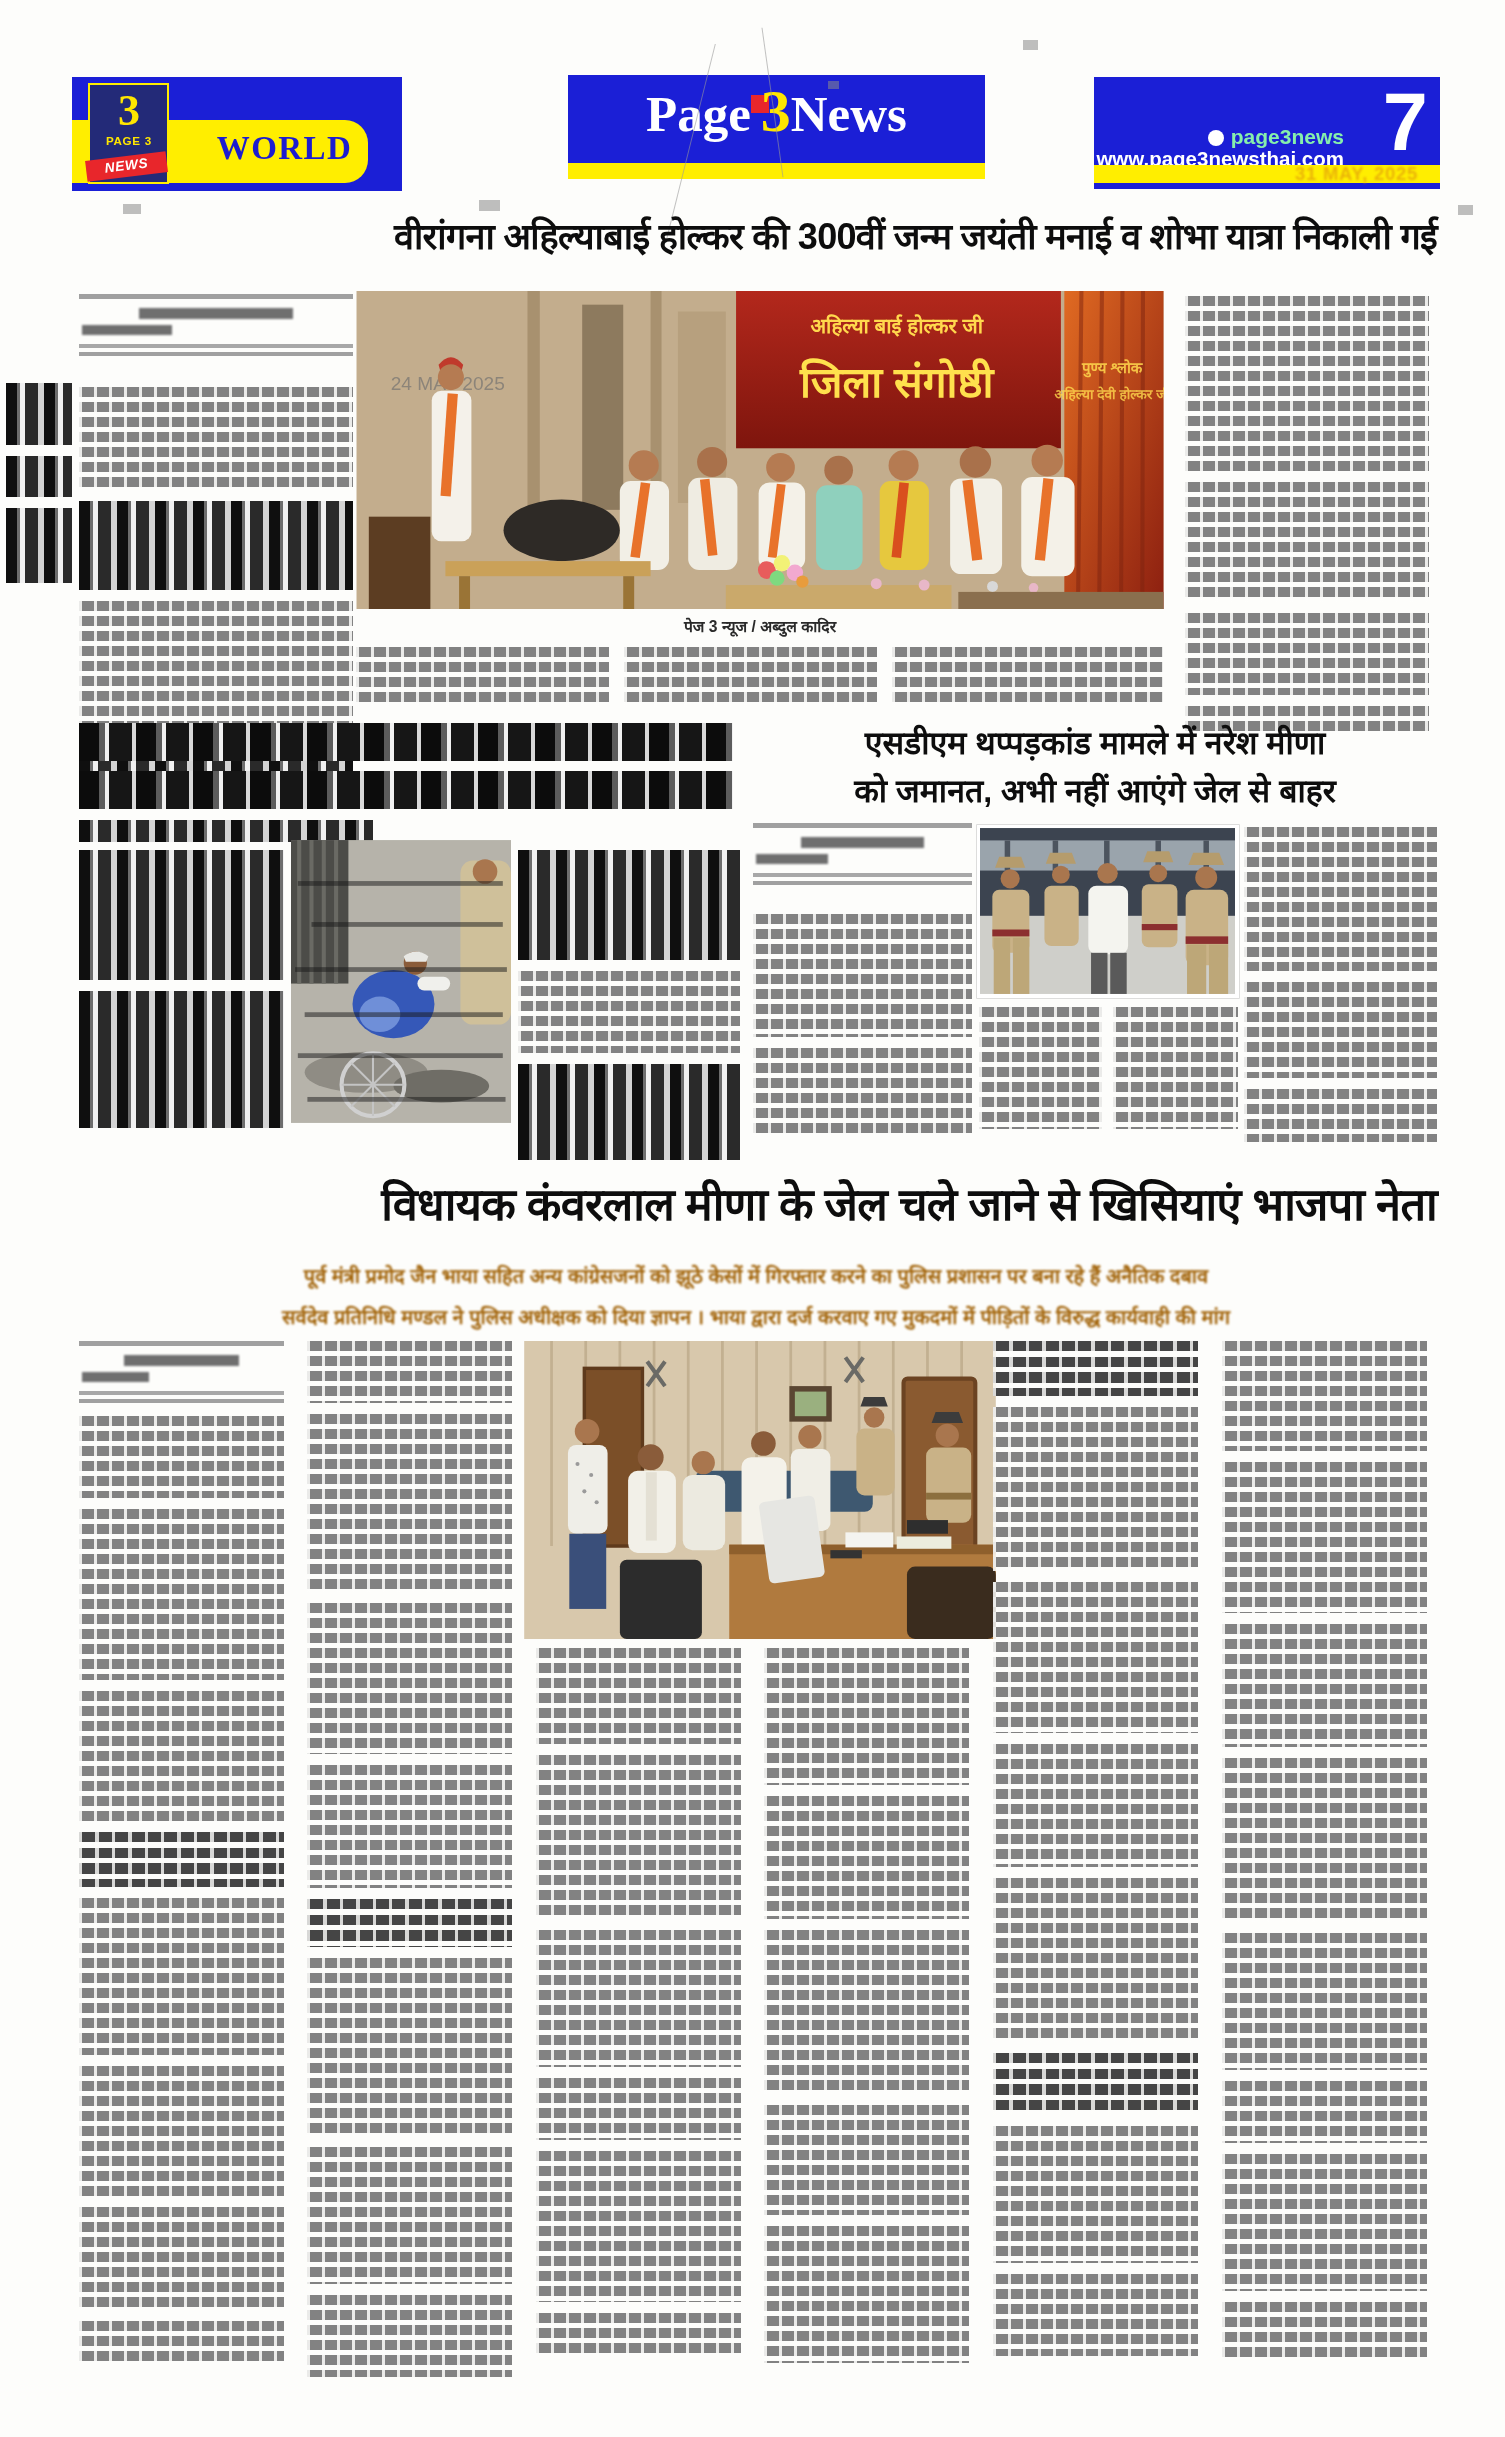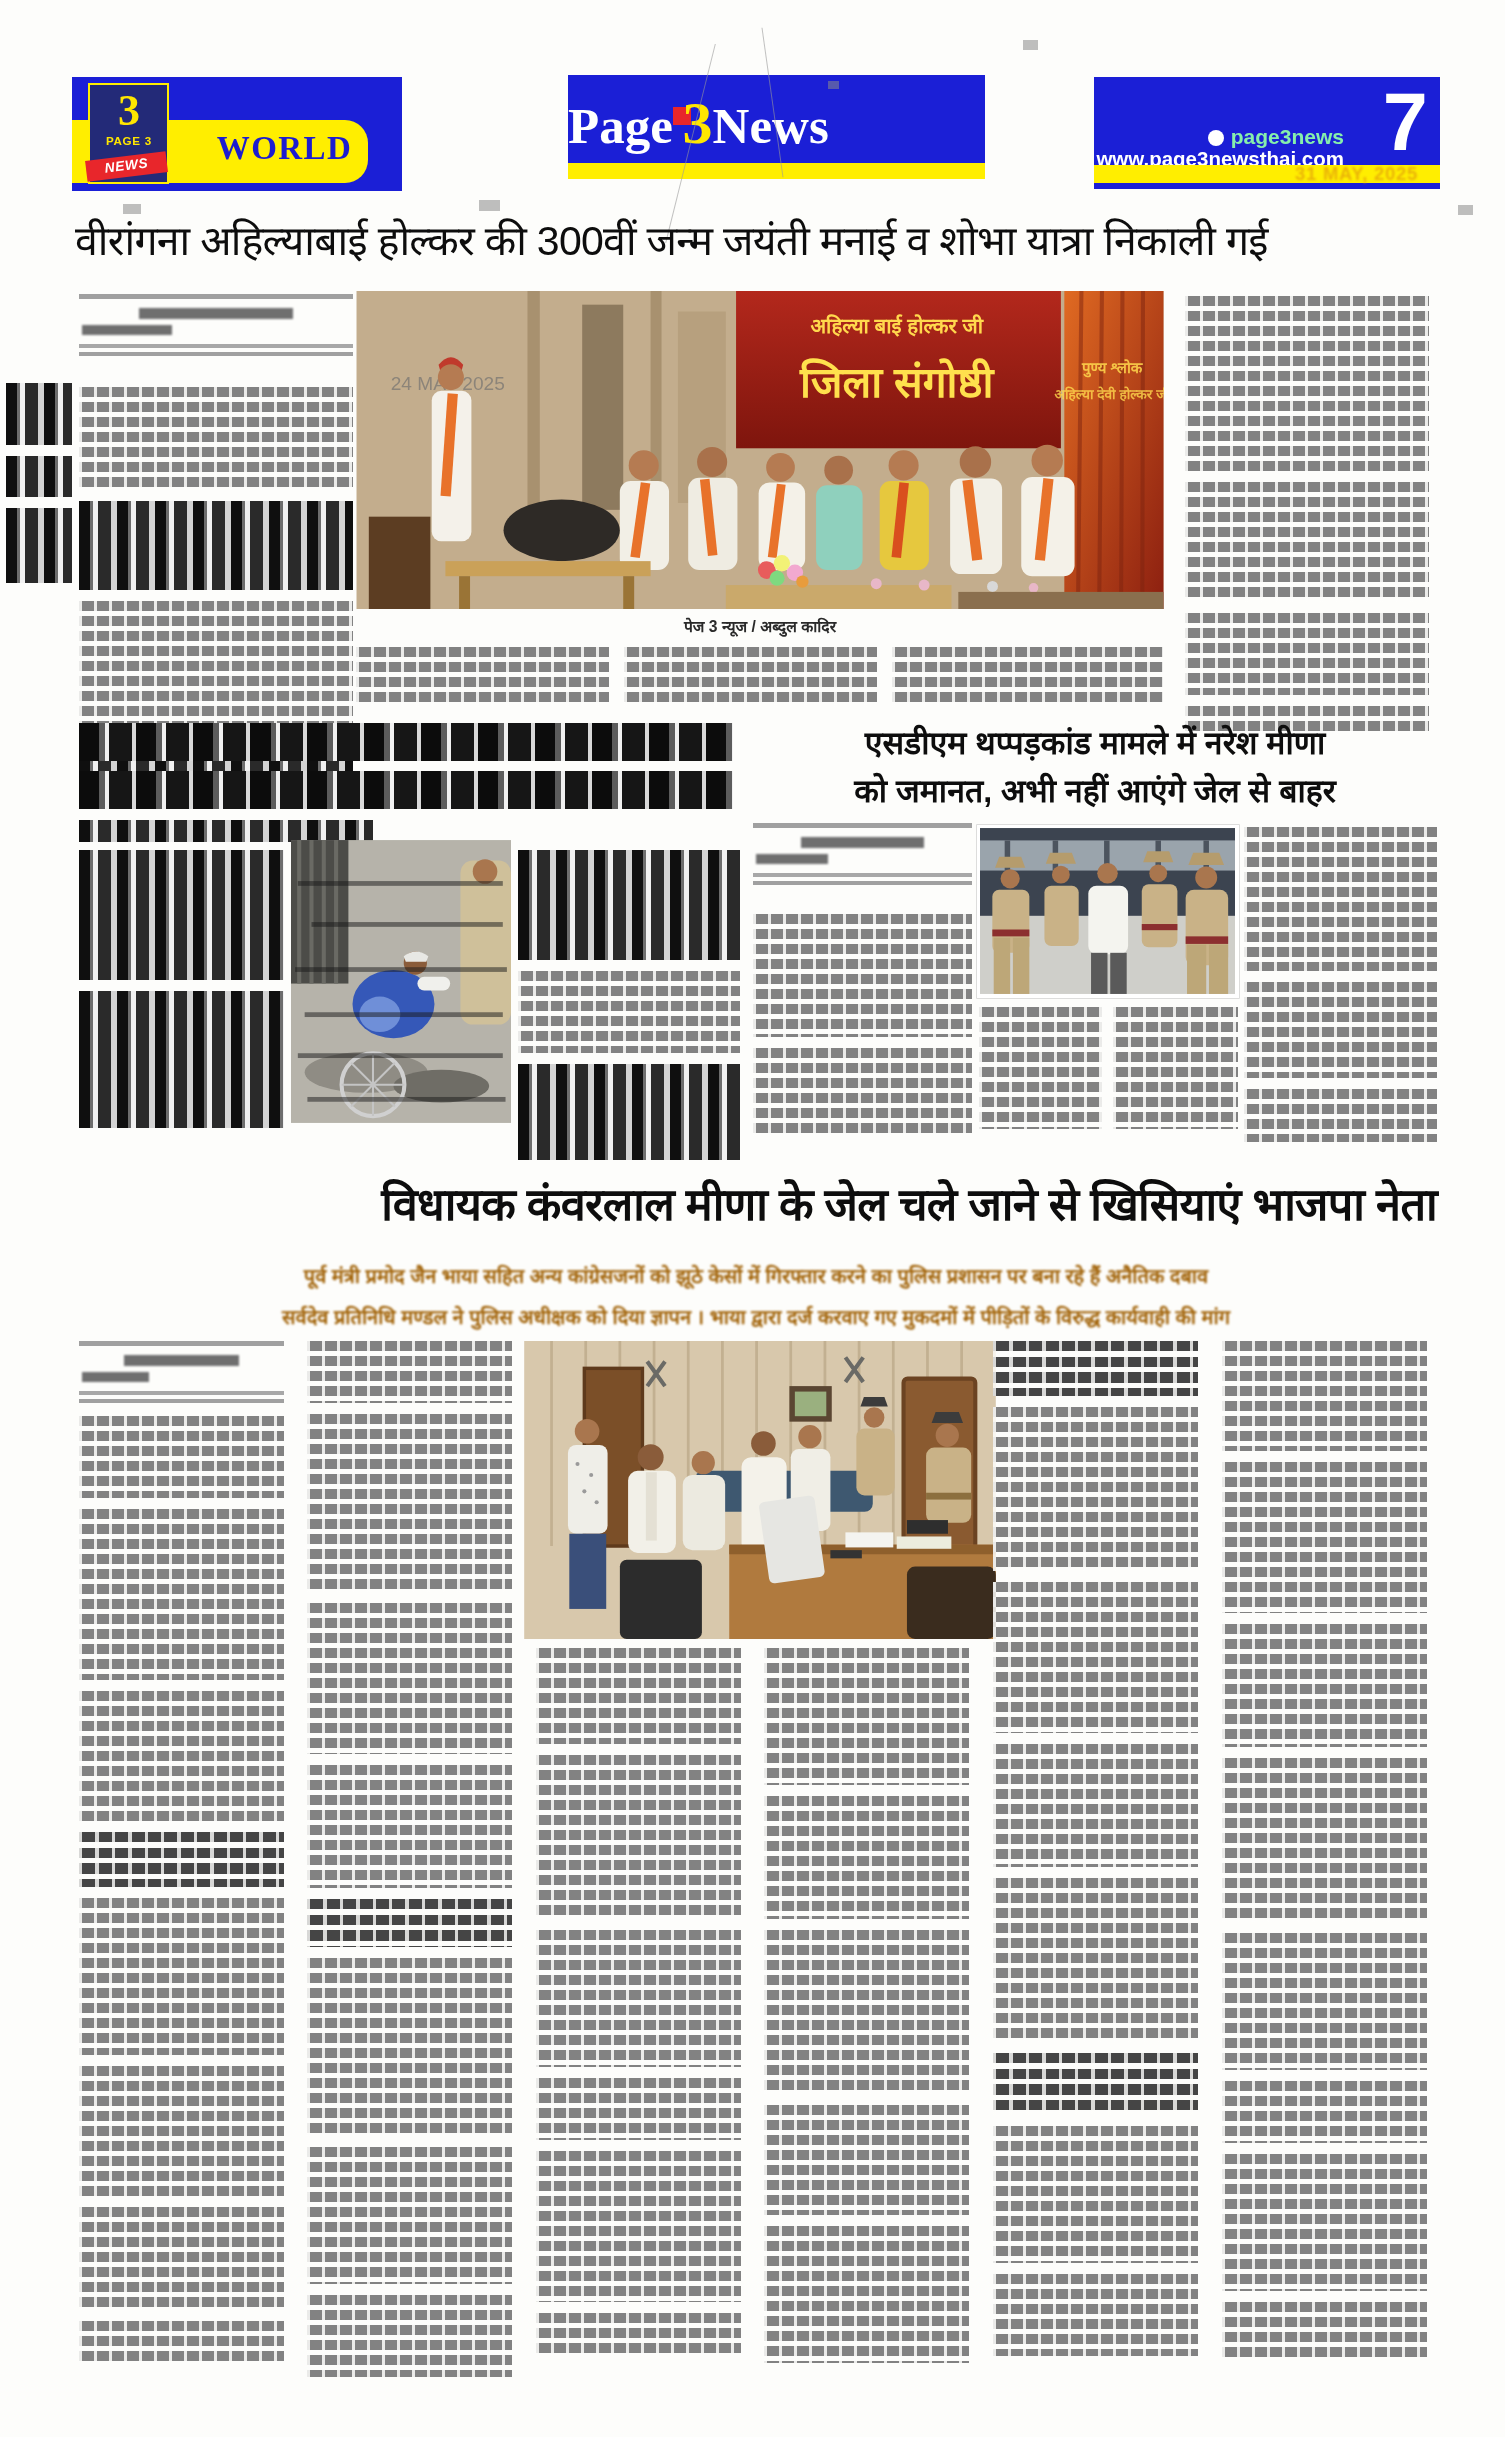--- a/index.html
+++ b/index.html
@@ -16,39 +16,39 @@
         font-size:44px;line-height:44px;margin-top:4.1px}
   .logobox .page3{color:#ffe600;font-weight:bold;font-size:11.6px;letter-spacing:0.7px;margin-top:1.4px}
   .logobox .newsrib{position:absolute;left:-4.1px;bottom:5.5px;width:81px;height:20.5px;background:#e8262b;
         transform:rotate(-7deg);color:#fff;font-style:italic;font-weight:bold;font-size:13.7px;
         line-height:20.5px;text-align:center;letter-spacing:0.7px}
   .worldtxt{position:absolute;left:110px;top:53px;width:205px;text-align:center;
         font-family:"Liberation Serif",serif;font-weight:bold;font-size:33px;color:#1d1dcf;letter-spacing:1.4px}
 
   .mh-center{left:568px;top:75px;width:417px;height:104px;background:#1b1fd6}
   .mh-center .yellowband{position:absolute;left:0;bottom:0;width:100%;height:16.4px;background:#ffee00}
-  .papertitle{position:absolute;left:0;top:9.6px;width:100%;
-        font-family:"Liberation Serif",serif;font-weight:bold;color:#ffffff;font-size:51px;line-height:76px;white-space:nowrap}
+  .papertitle{position:absolute;left:0;top:9.6px;width:100%;text-align:center;
+        font-family:"Liberation Serif",serif;font-weight:bold;color:#ffffff;font-size:51px;line-height:52px;white-space:nowrap}
   .papertitle .t3{color:#ffe600;font-size:60px;position:relative}
   .papertitle .redsq{display:inline-block;width:18px;height:18px;background:#e8262b;
         vertical-align:super;margin-right:-8.2px}
 
   .mh-right{left:1094px;top:77px;width:346px;height:112px;background:#1b1fd6}
   .mh-right .yellowband{position:absolute;left:0;top:88px;width:100%;height:18px;background:#ffee00}
   .mh-right .bluestrip{position:absolute;left:0;top:106px;width:100%;height:5.5px;background:#1b1fd6}
   .social{position:absolute;right:96px;top:48px;color:#86efac;font-weight:bold;font-size:21px;white-space:nowrap}
   .social .dot{display:inline-block;width:16.4px;height:16.4px;border-radius:50%;background:#fff;
         vertical-align:-2.1px;margin-right:6.8px}
   .website{position:absolute;right:96px;top:70px;color:#fff;font-weight:bold;font-size:20.5px;white-space:nowrap}
   .pagenum{position:absolute;right:12.3px;top:1.4px;color:#fff;font-weight:bold;font-size:81px;line-height:88px}
   .datetxt{position:absolute;right:22px;top:88px;color:#eab308;font-weight:bold;font-size:18.5px;
         line-height:18px;filter:blur(0.9px);letter-spacing:0.7px}
 
   
-  .h1t{font-weight:400;font-size:41px;color:#0d0d0d;text-align:left;white-space:nowrap;
+  .h1t{font-weight:700;font-size:36px;color:#0d0d0d;text-align:right;white-space:nowrap;
         filter:blur(0.3px);letter-spacing:-0.7px}
   .h2t{font-weight:700;font-size:32px;color:#0d0d0d;text-align:center;line-height:48px;filter:blur(0.5px)}
   .h3t{font-weight:700;font-size:45px;color:#0d0d0d;text-align:right;white-space:nowrap;
         filter:blur(0.5px);letter-spacing:-0.7px}
   .sub{font-weight:700;font-size:20px;color:#a16207;text-align:center;white-space:nowrap;filter:blur(0.8px)}
   .cap{font-weight:700;font-size:15.7px;color:#2a2a2a;text-align:center;filter:blur(0.5px)}
 
   
   .p{background-image:
         repeating-linear-gradient(to right, rgba(253,253,251,.85) 0 2.7px, rgba(253,253,251,0) 2.7px 15px),

